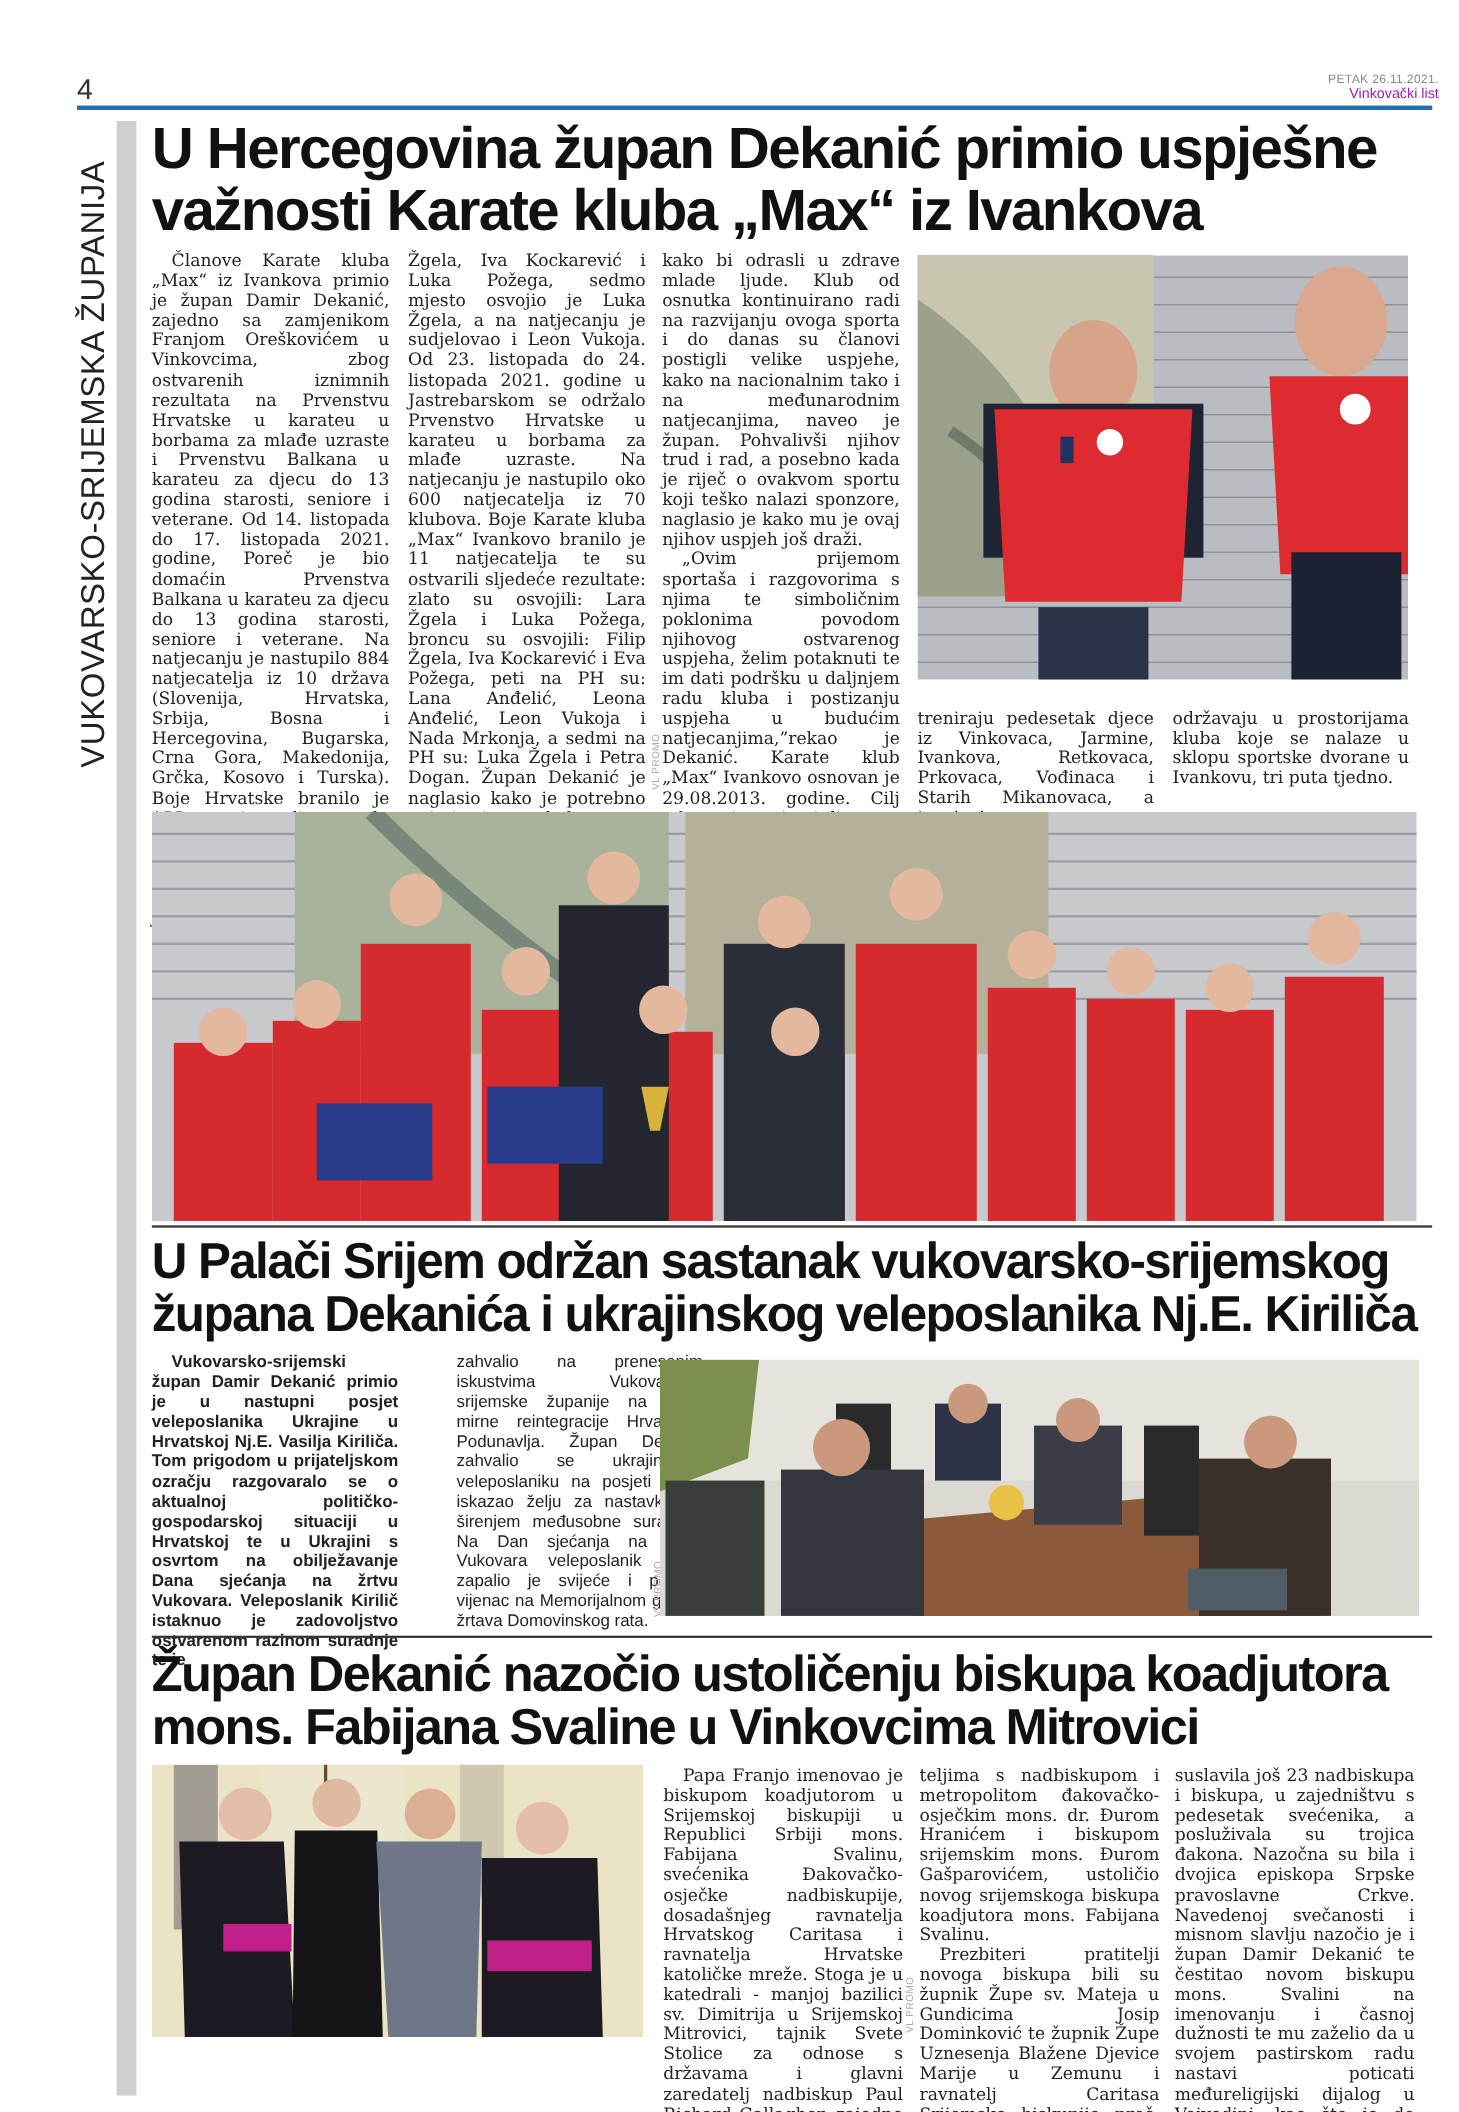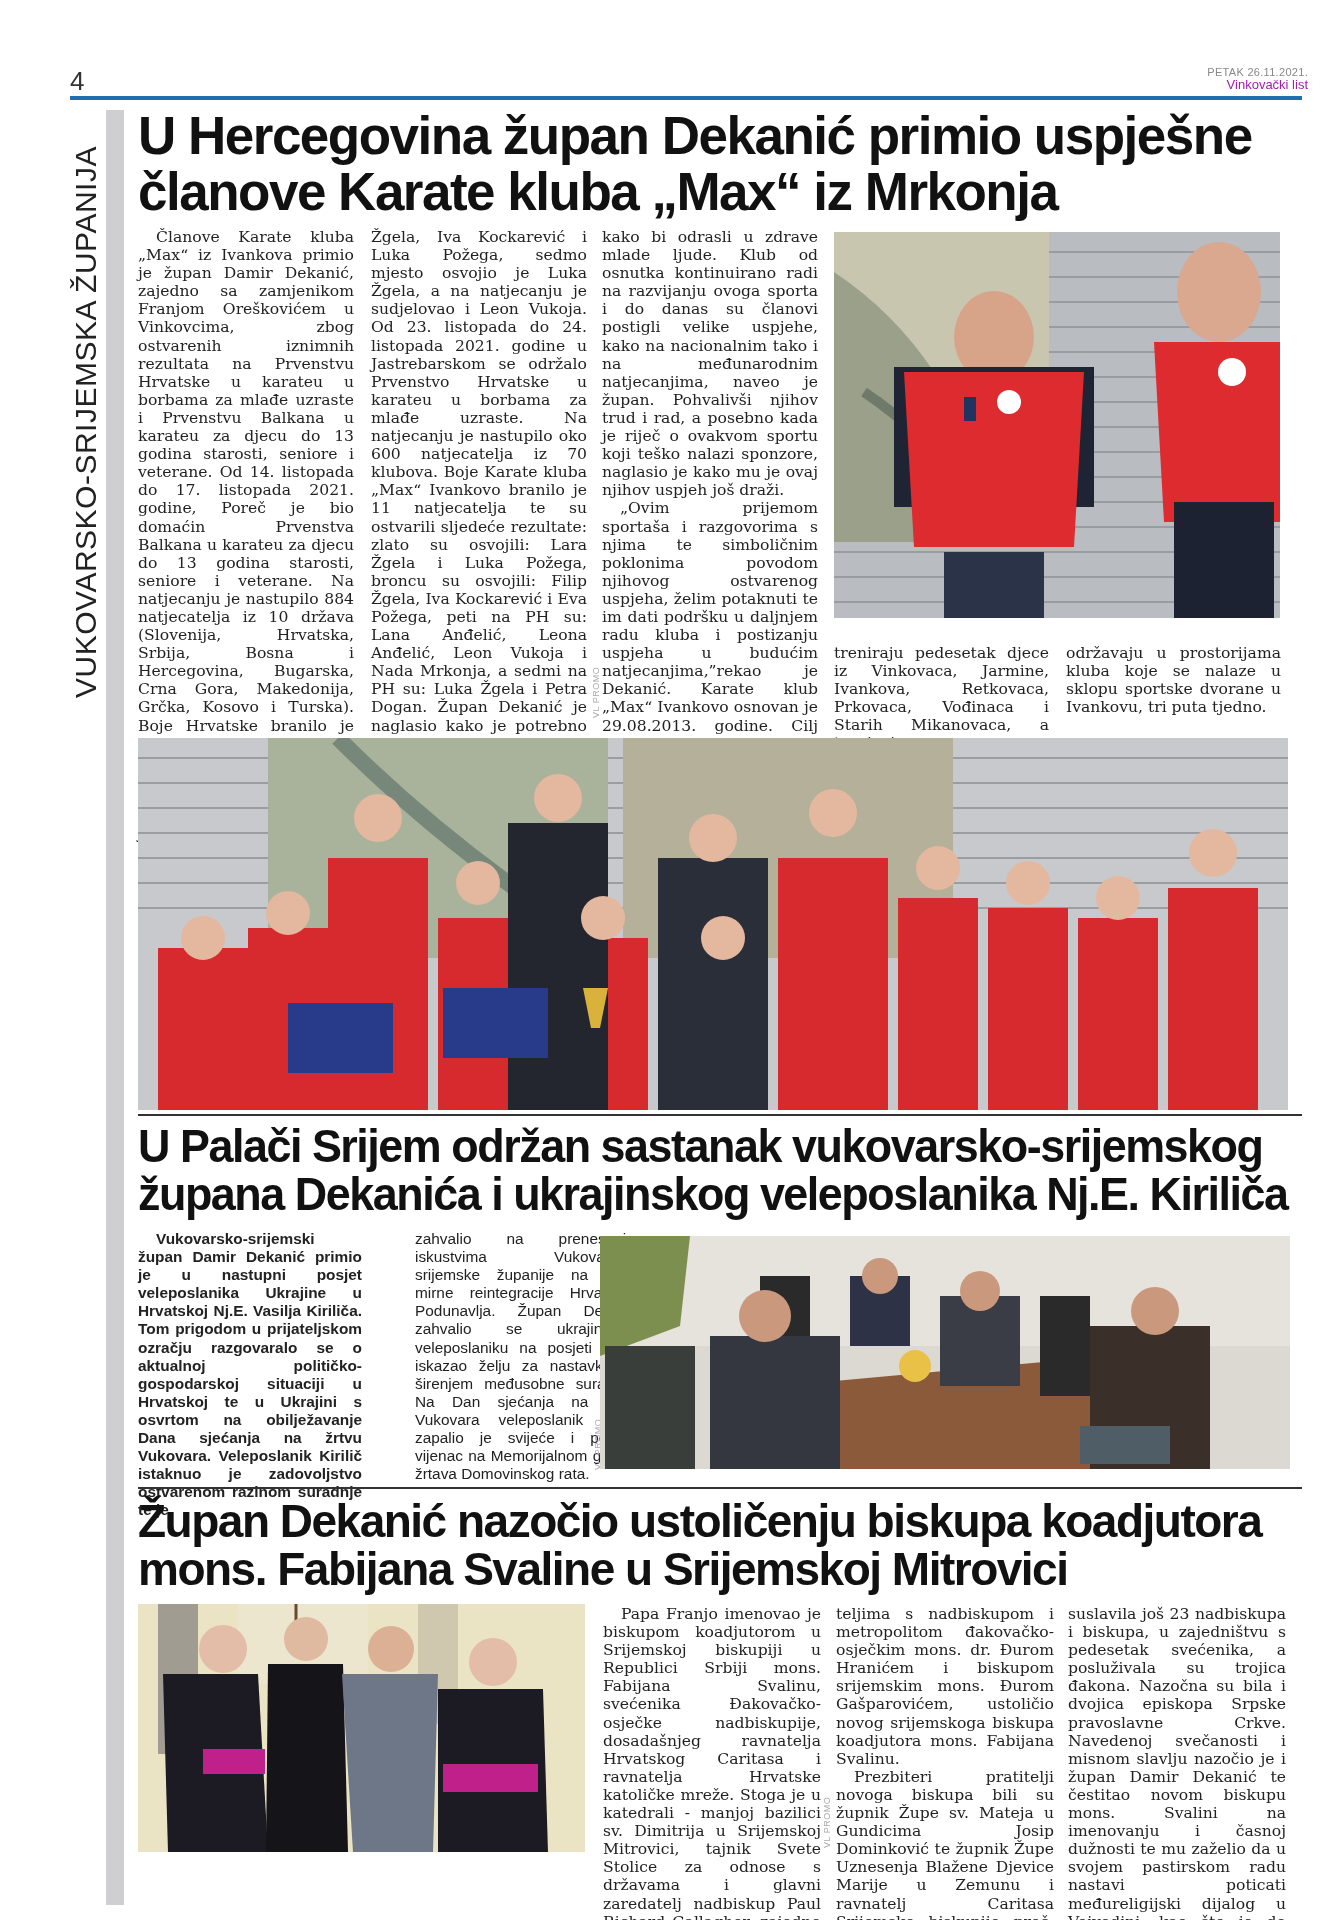--- a/index.html
+++ b/index.html
@@ -41,21 +41,21 @@
 </div>
 <div class="top-rule"></div>
 
 <div class="section-label">
   <span>VUKOVARSKO-SRIJEMSKA ŽUPANIJA</span>
 </div>
 <div class="side-bar"></div>
 
 <div class="headline h1">
   <div>U Hercegovina župan Dekanić primio uspješne</div>
-  <div>članove Karate kluba „Max“ iz Mrkonja</div>
+  <div>važnosti Karate kluba „Max“ iz Ivankova</div>
 </div>
 
 <div class="col" style="left:138px; top:228px; width:216px;">
   <p>Članove Karate kluba „Max“ iz Ivankova primio je župan Damir Dekanić, zajedno sa zamjenikom Franjom Oreškovićem u Vinkovcima, zbog ostvarenih iznimnih rezultata na Prvenstvu Hrvatske u karateu u borbama za mlađe uzraste i Prvenstvu Balkana u karateu za djecu do 13 godina starosti, seniore i veterane. Od 14. listopada do 17. listopada 2021. godine, Poreč je bio domaćin Prvenstva Balkana u karateu za djecu do 13 godina starosti, seniore i veterane. Na natjecanju je nastupilo 884 natjecatelja iz 10 država (Slovenija, Hrvatska, Srbija, Bosna i Hercegovina, Bugarska, Crna Gora, Makedonija, Grčka, Kosovo i Turska). Boje Hrvatske branilo je 155 natjecatelja među kojima je i 8 natjecatelja iz Karate kluba „Max“ Ivankovo, a ostvarili su sljedeće rezultate: srebro je osvojila Eva Požega, broncu je osvojio Filip Žgela, peto mjesto osvojili su: Petra Dogan, Lara</p>
 </div>
 <div class="col" style="left:371px; top:228px; width:216px;">
   <p class="noindent">Žgela, Iva Kockarević i Luka Požega, sedmo mjesto osvojio je Luka Žgela, a na natjecanju je sudjelovao i Leon Vukoja. Od 23. listopada do 24. listopada 2021. godine u Jastrebarskom se održalo Prvenstvo Hrvatske u karateu u borbama za mlađe uzraste. Na natjecanju je nastupilo oko 600 natjecatelja iz 70 klubova. Boje Karate kluba „Max“ Ivankovo branilo je 11 natjecatelja te su ostvarili sljedeće rezultate: zlato su osvojili: Lara Žgela i Luka Požega, broncu su osvojili: Filip Žgela, Iva Kockarević i Eva Požega, peti na PH su: Lana Anđelić, Leona Anđelić, Leon Vukoja i Nada Mrkonja, a sedmi na PH su: Luka Žgela i Petra Dogan. Župan Dekanić je naglasio kako je potrebno animirati mlade na bavljenje sportom, jer mnogo vremena provode za računalima ili na mobitelima.</p>
   <p>„Potrebno je potaknuti mlade na bavljenje sportom</p>
 </div>
 <div class="col" style="left:602px; top:228px; width:216px;">
@@ -191,21 +191,21 @@
     <circle cx="555" cy="75" r="24" fill="#c9987d"></circle>
     <circle cx="315" cy="130" r="16" fill="#e8c146"></circle>
     <rect x="480" y="190" width="90" height="38" fill="#4f5d66"></rect>
   </svg>
 </div>
 
 <div class="divider" style="top:1487px;"></div>
 
 <div class="headline h3">
   <div>Župan Dekanić nazočio ustoličenju biskupa koadjutora</div>
-  <div>mons. Fabijana Svaline u Srijemskoj Mitrovici</div>
+  <div>mons. Fabijana Svaline u Vinkovcima Mitrovici</div>
 </div>
 
 <div class="photo" style="left:138px; top:1604px; width:447px; height:248px;">
   <svg width="447" height="248" viewBox="0 0 447 248">
     <rect width="447" height="248" fill="#eae3c4"></rect>
     <rect x="20" y="0" width="40" height="150" fill="#a09c92"></rect>
     <rect x="100" y="0" width="130" height="80" fill="#ece6cf"></rect>
     <rect x="280" y="0" width="40" height="120" fill="#cfc8ae"></rect>
     <line x1="158" y1="0" x2="158" y2="20" stroke="#6a4a2a" stroke-width="3"></line>
     <path d="M25 70 L120 70 L130 248 L30 248 Z" fill="#1c1a22"></path>

